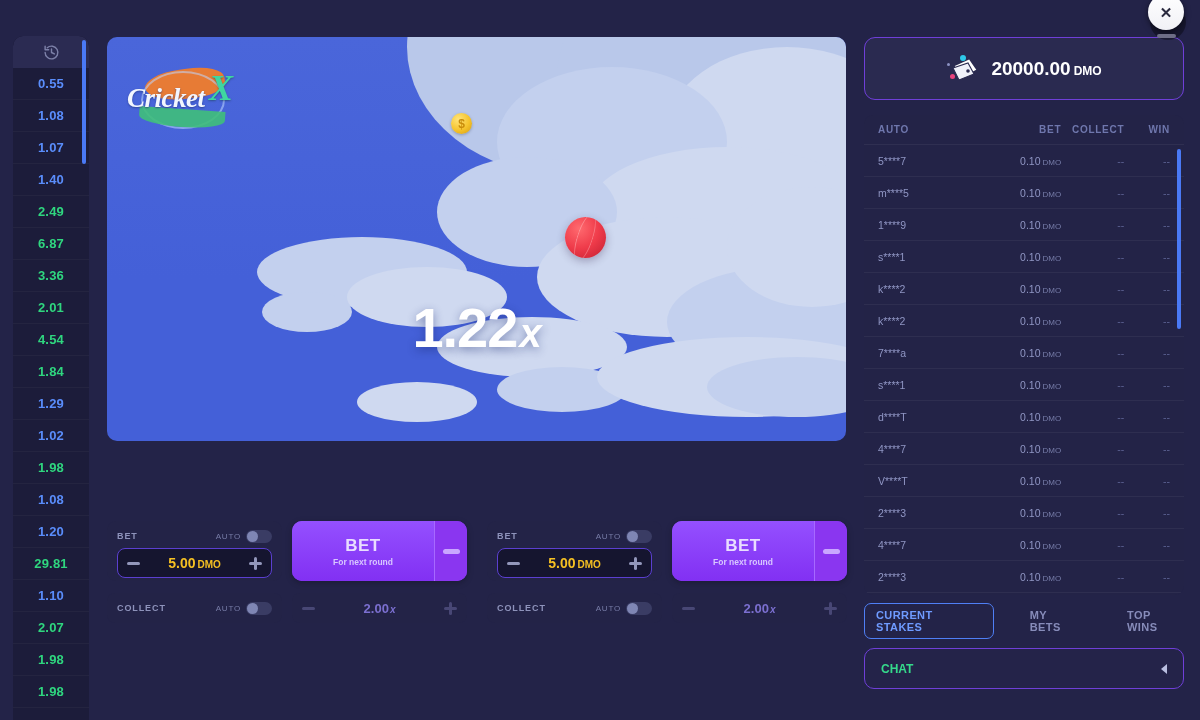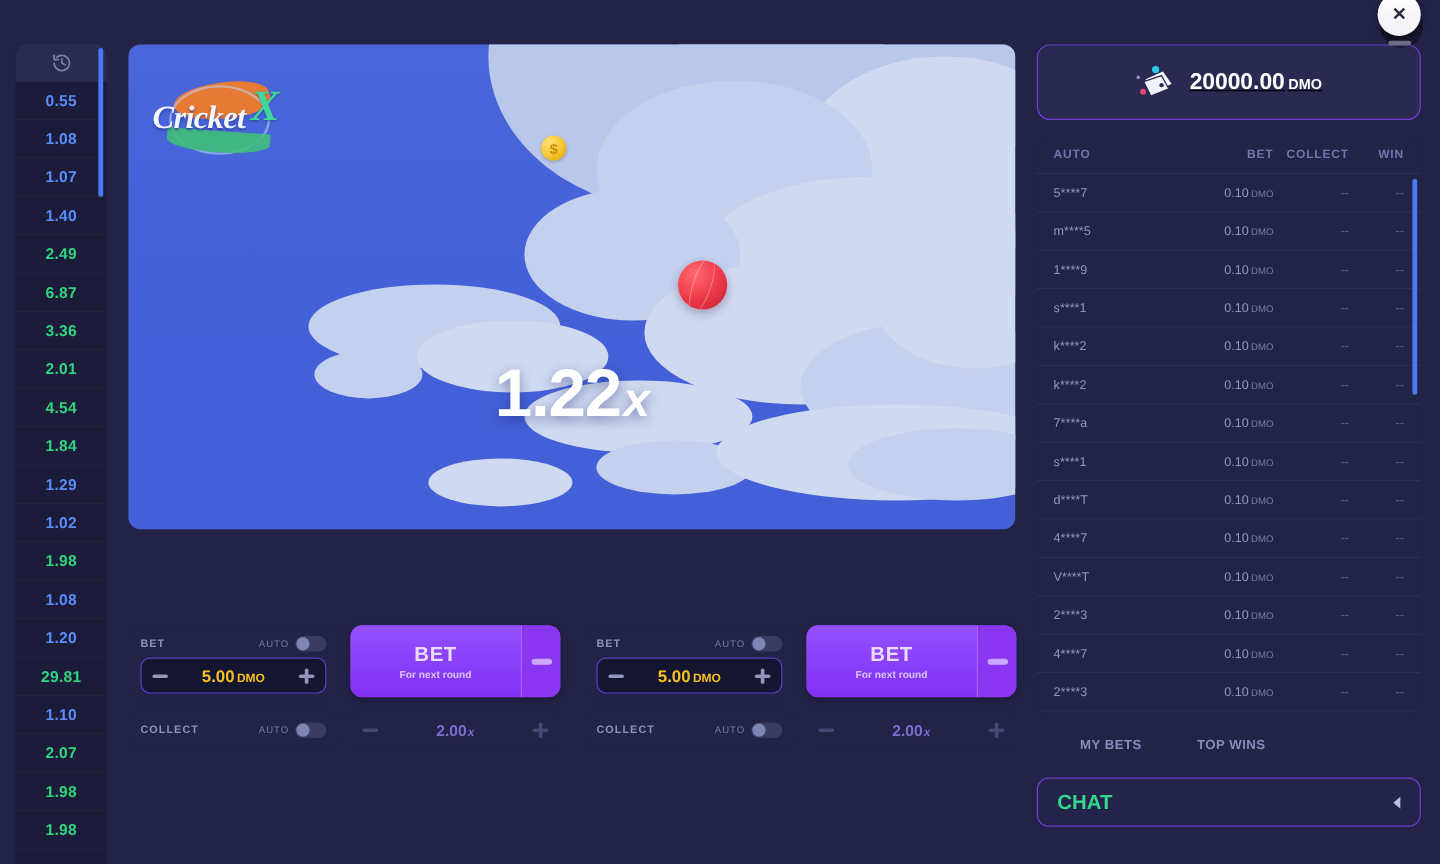--- a/index.html
+++ b/index.html
@@ -237,21 +237,21 @@
   .collect-stepper .val .mx { font-style:italic; font-size:10px; margin-left:1px; }
   .collect-stepper .step-btn::before { background:#4f4e7e; }
   .collect-stepper .step-btn.plus::after { background:#4f4e7e; }
 
   
   #right-panel { position:absolute; left:864px; top:37px; width:320px; height:683px; }
 
   #balance-box {
     height:63px; border:1px solid #6f3fd8; border-radius:11px;
     background:#2a2a50;
-    display:flex; align-items:center; justify-content:center; gap:11px;text-decoration:underline;
+    display:flex; align-items:center; justify-content:center; gap:11px;
   }
   #wallet-icon { position:relative; width:34px; height:28px; }
   #wallet-icon .dot1 {
     position:absolute; left:14px; top:0; width:6px; height:6px;
     border-radius:50%; background:#2ec8e8;
   }
   #wallet-icon .dot2 {
     position:absolute; left:4px; top:19px; width:5px; height:5px;
     border-radius:50%; background:#e8437e;
   }
@@ -303,21 +303,21 @@
   }
   #tab-my-bets { margin-left:36px; }
   #tab-top-wins { margin-left:46px; }
 
   #chat-bar {
     margin-top:14px; height:41px; border:1px solid #6f3fd8;
     border-radius:10px; background:#242349;
     display:flex; align-items:center; justify-content:space-between;
     padding:0 16px; cursor:pointer;
   }
-  #chat-label { font-size:17px; font-weight:bold; color:#35d98b; }
+  #chat-label { font-size:12px; font-weight:bold; color:#35d98b; }
   #chat-arrow {
     width:0; height:0; border-top:5px solid transparent;
     border-bottom:5px solid transparent; border-right:6px solid #b9bee0;
   }
 </style>
 </head>
 <body>
 
 <div id="close-wrap">
   <div class="shadow"></div>
@@ -599,20 +599,21 @@
           <div class="col-bet"><span>0.10</span><span class="cur">DMO</span></div>
           <div class="col-collect">--</div>
           <div class="col-win">--</div>
         </div>
         <div class="bet-row-item"></div>
       </div>
     <div id="table-scrollbar"></div>
   </div>
 
   <div id="tabs">
+    <div class="tab active" id="tab-current-stakes">CURRENT STAKES</div>
     <div class="tab" id="tab-my-bets">MY BETS</div>
     <div class="tab" id="tab-top-wins">TOP WINS</div>
   </div>
 
   <div id="chat-bar">
     <span id="chat-label">CHAT</span>
     <span id="chat-arrow"></span>
   </div>
 
 </div>

